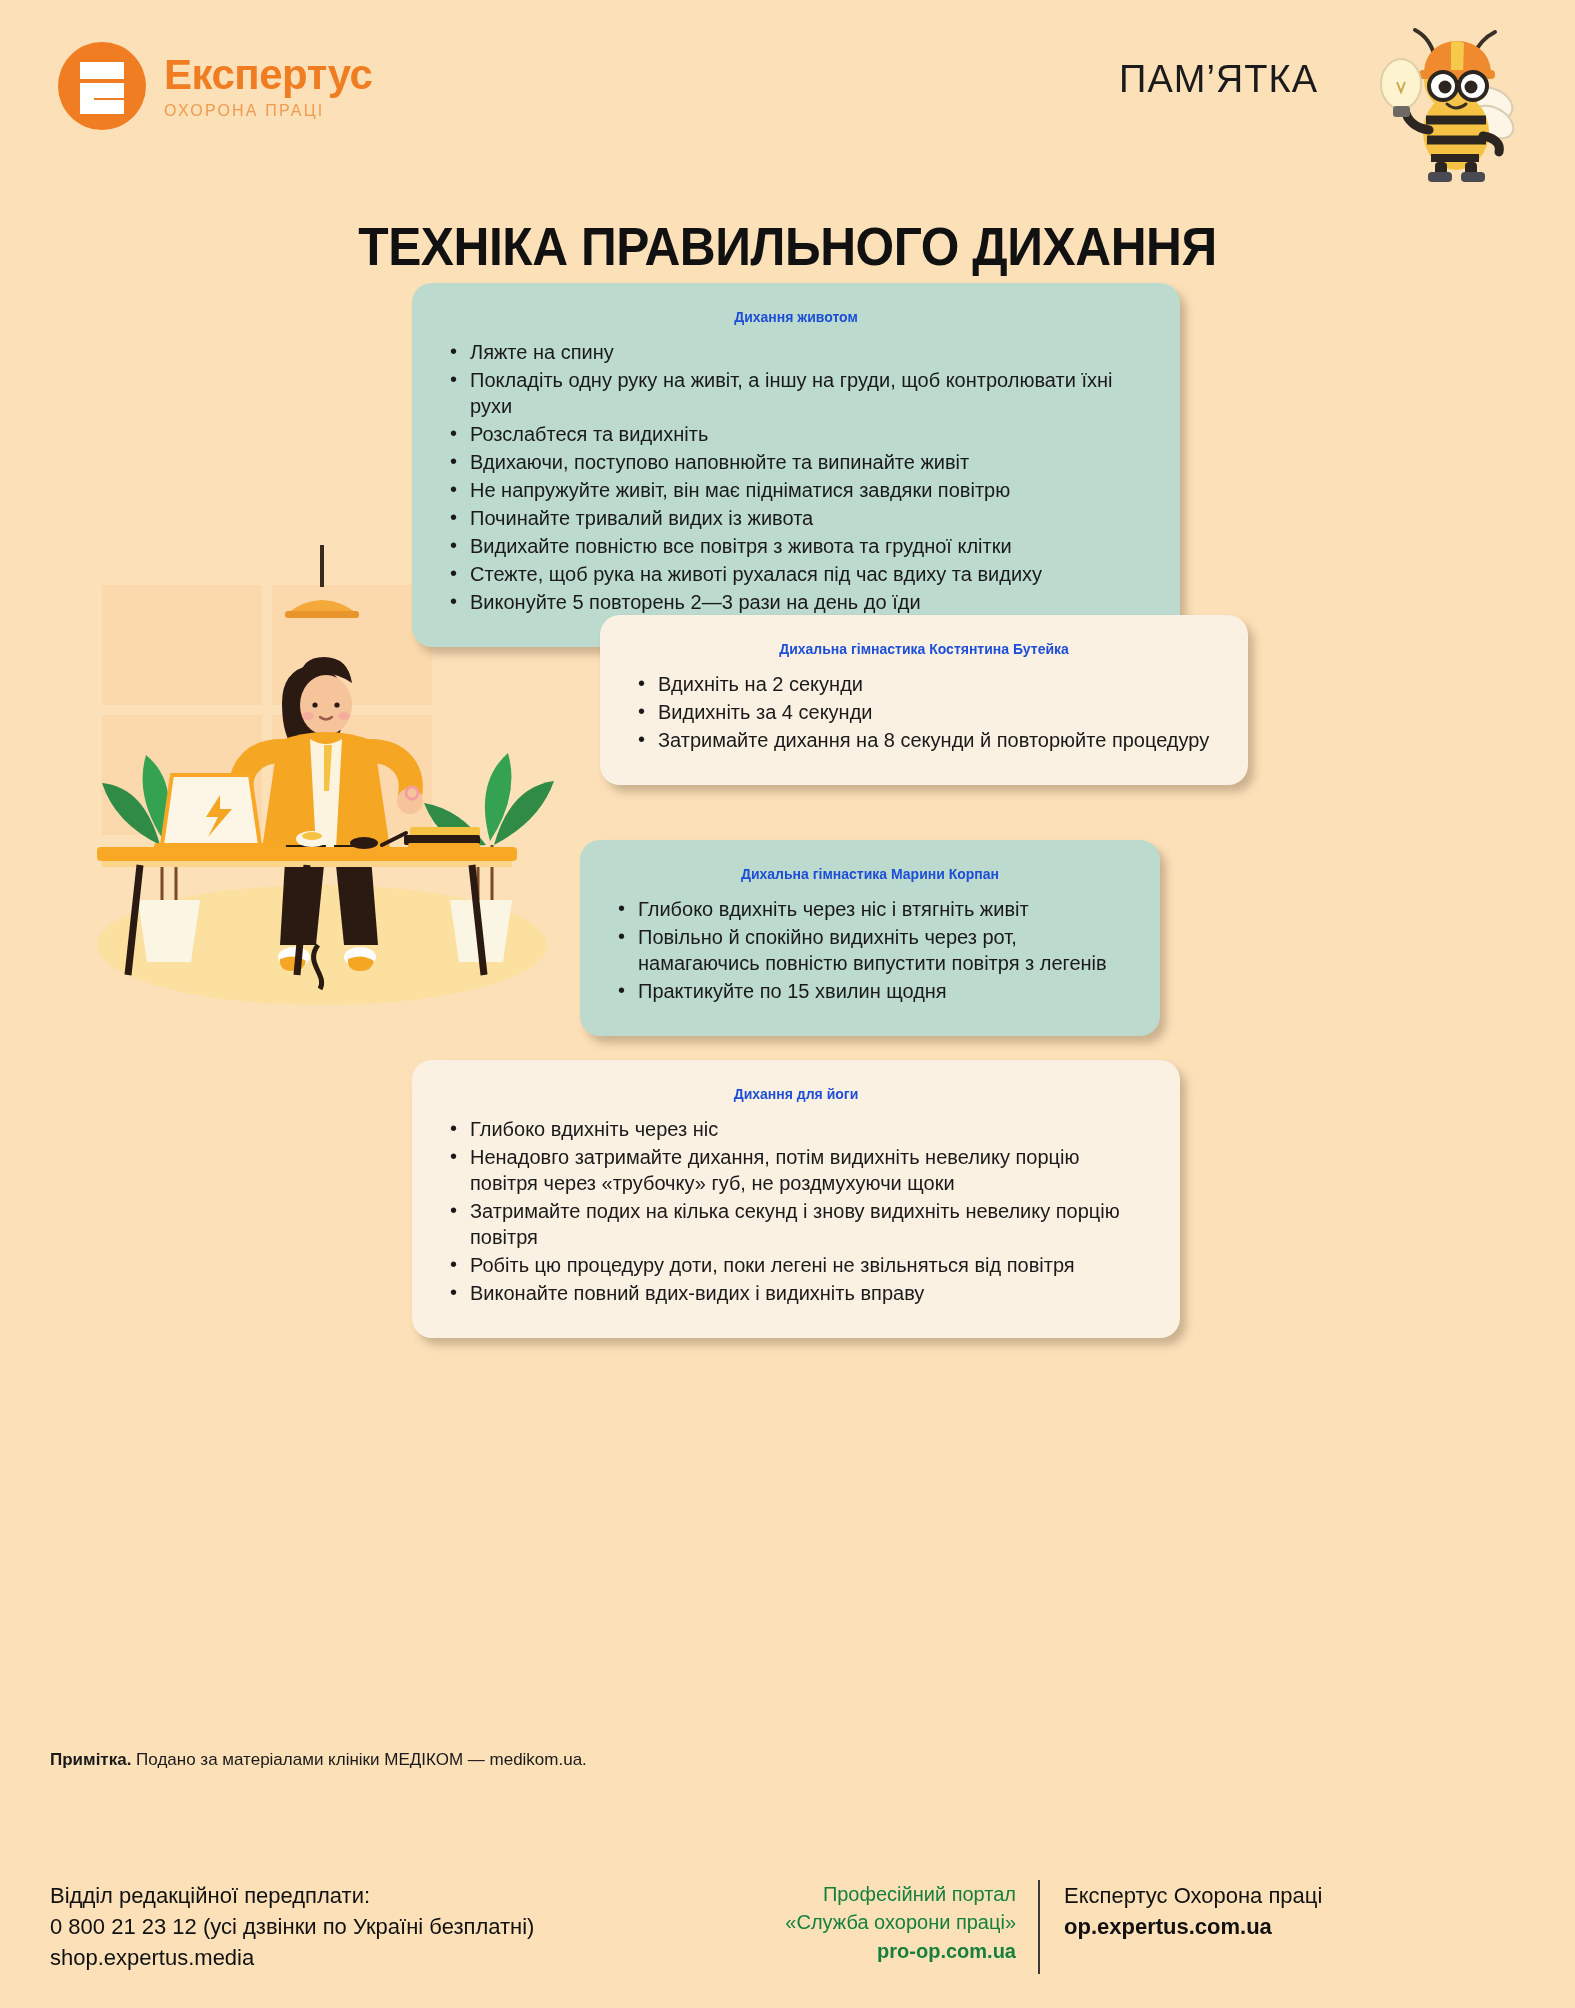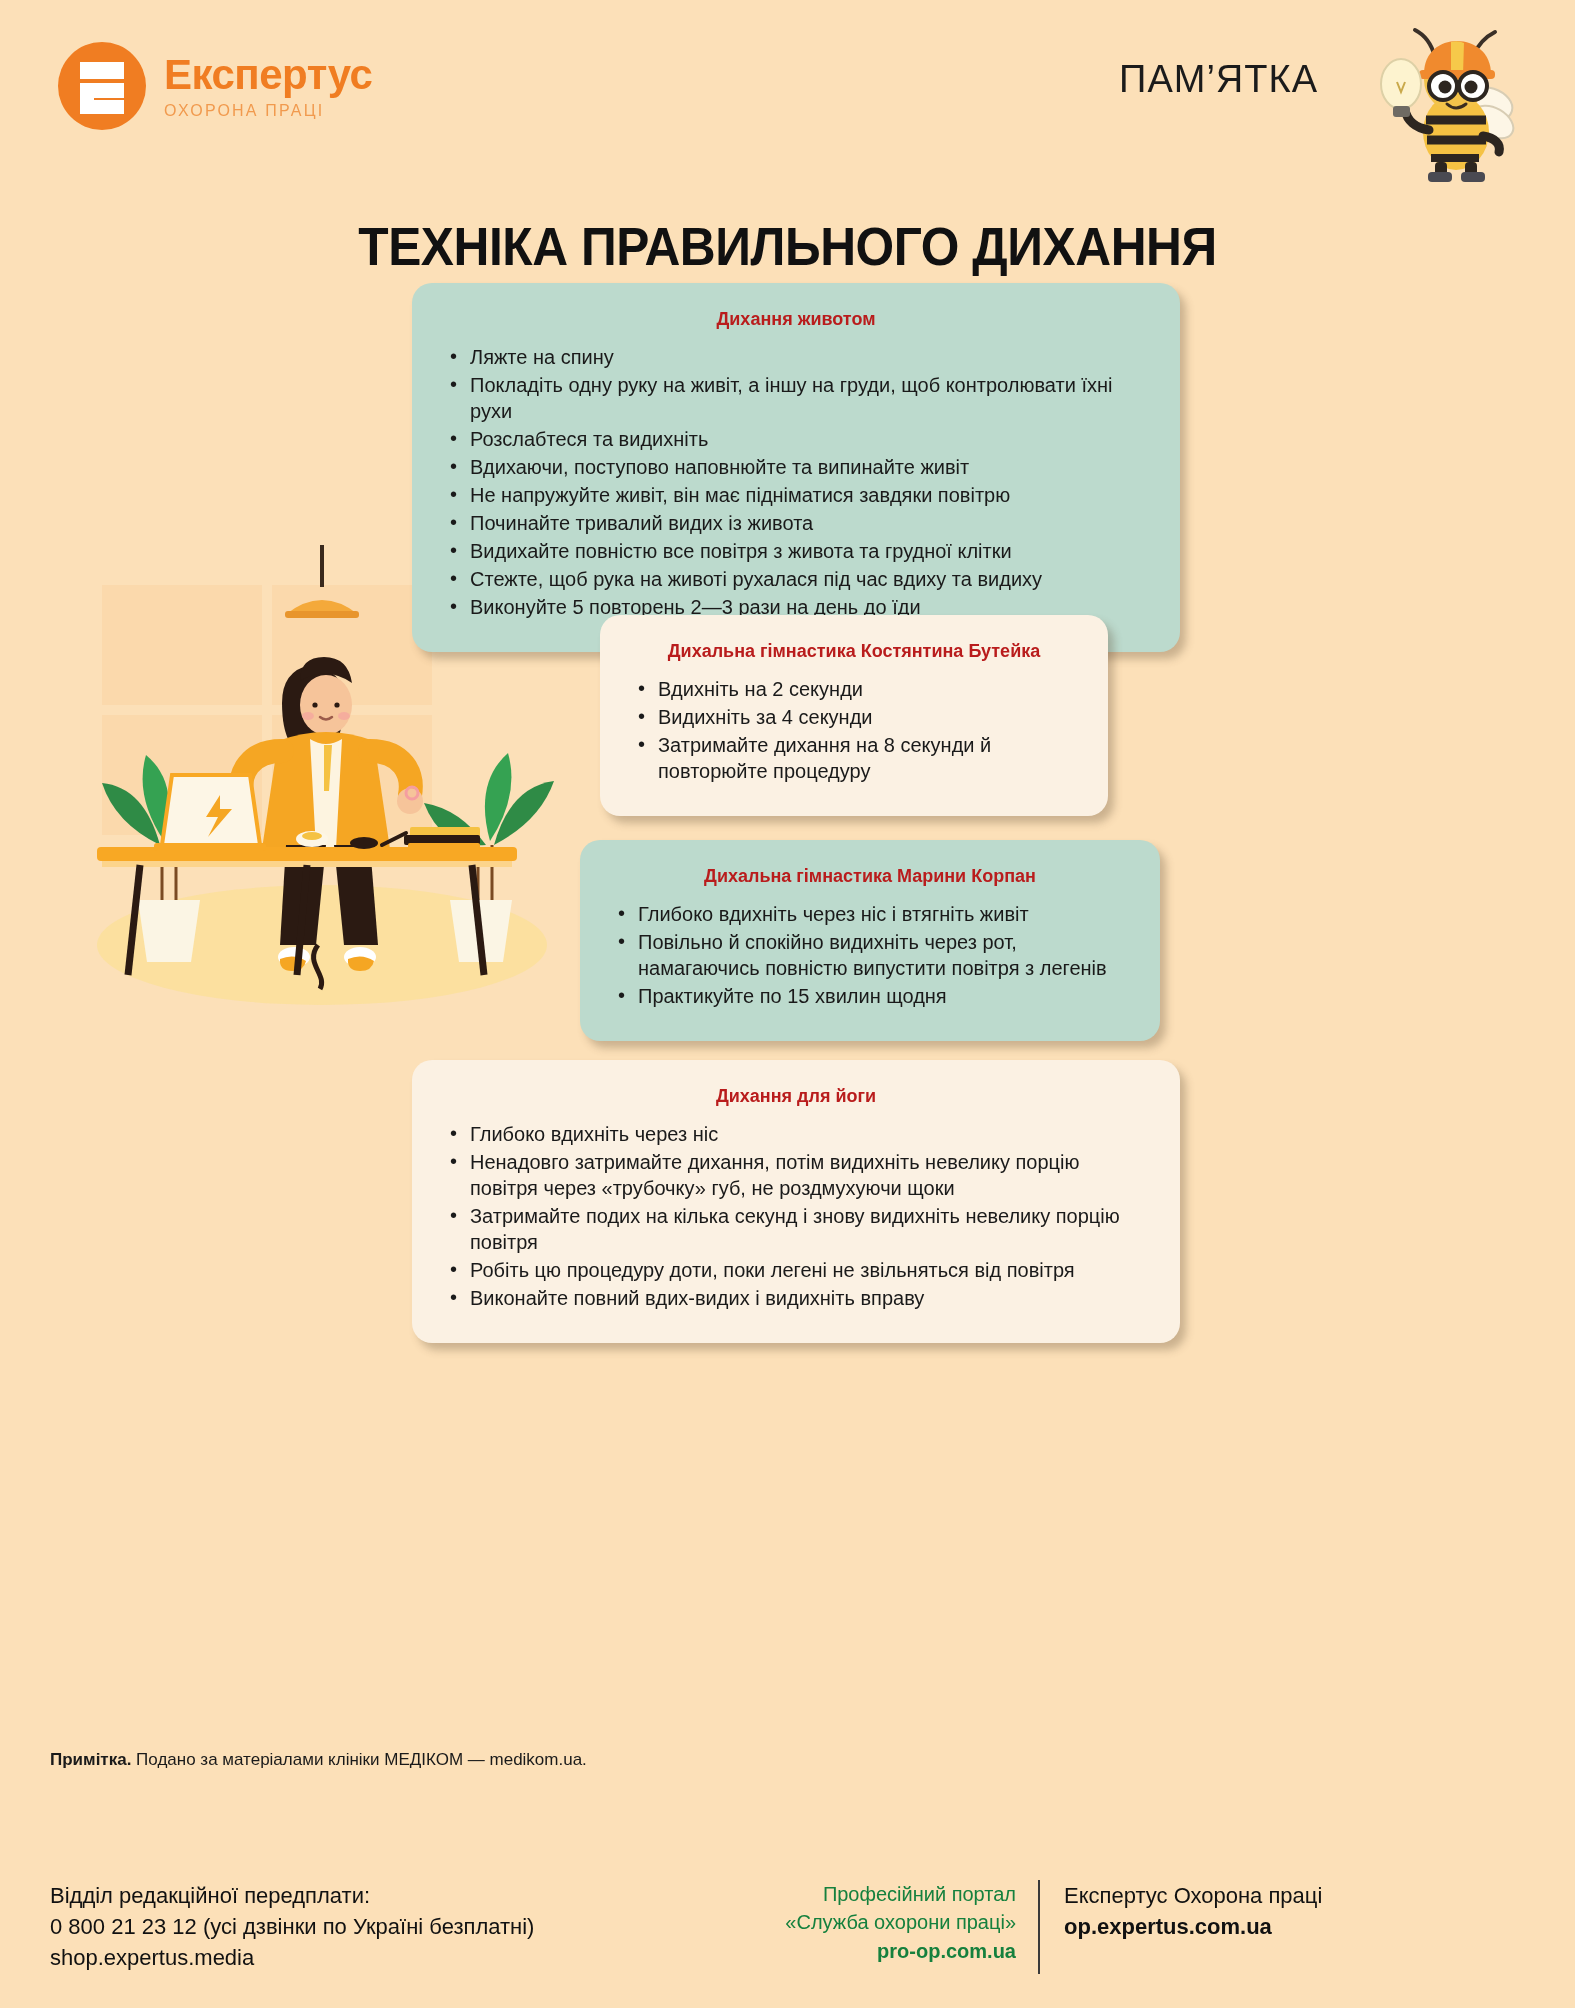--- a/index.html
+++ b/index.html
@@ -36,32 +36,32 @@
   }
 
   
   .card {
     position: absolute; border-radius: 20px;
     box-shadow: 6px 7px 9px rgba(90,70,45,0.30);
     padding: 26px 34px 30px 34px;
   }
   .card.mint  { background: #bcdacd; }
   .card.cream { background: #fbf1e3; }
-  .card h3 { text-align: center; font-size: 18px; font-weight: bold; color: #b91c1c; margin-bottom: 14px; }
+  .card h3 { text-align: center; font-size: 14px; font-weight: bold; color: #1d4ed8; margin-bottom: 14px; }
   .card ul { list-style: none; }
   .card li {
     position: relative; padding-left: 24px;
     font-size: 20px; line-height: 1.30; color: #1a1a1a; margin-bottom: 2px;
   }
   .card li::before {
     content: "•"; position: absolute; left: 4px; top: -1px; font-size: 20px; color: #1a1a1a;
   }
 
   #card1 { left: 412px; top: 283px; width: 768px; }
-  #card2 { left: 600px; top: 615px; width: 508px; }
+  #card2 { left: 600px; top: 615px; width: 648px; }
   #card3 { left: 580px; top: 840px; width: 580px; }
   #card4 { left: 412px; top: 1060px; width: 768px; }
 
   
   .illo { position: absolute; left: 42px; top: 545px; width: 560px; height: 470px; }
 
   
   .note { position: absolute; left: 50px; top: 1750px; font-size: 17px; color: #1a1a1a; }
   .note b { font-weight: bold; }
 

